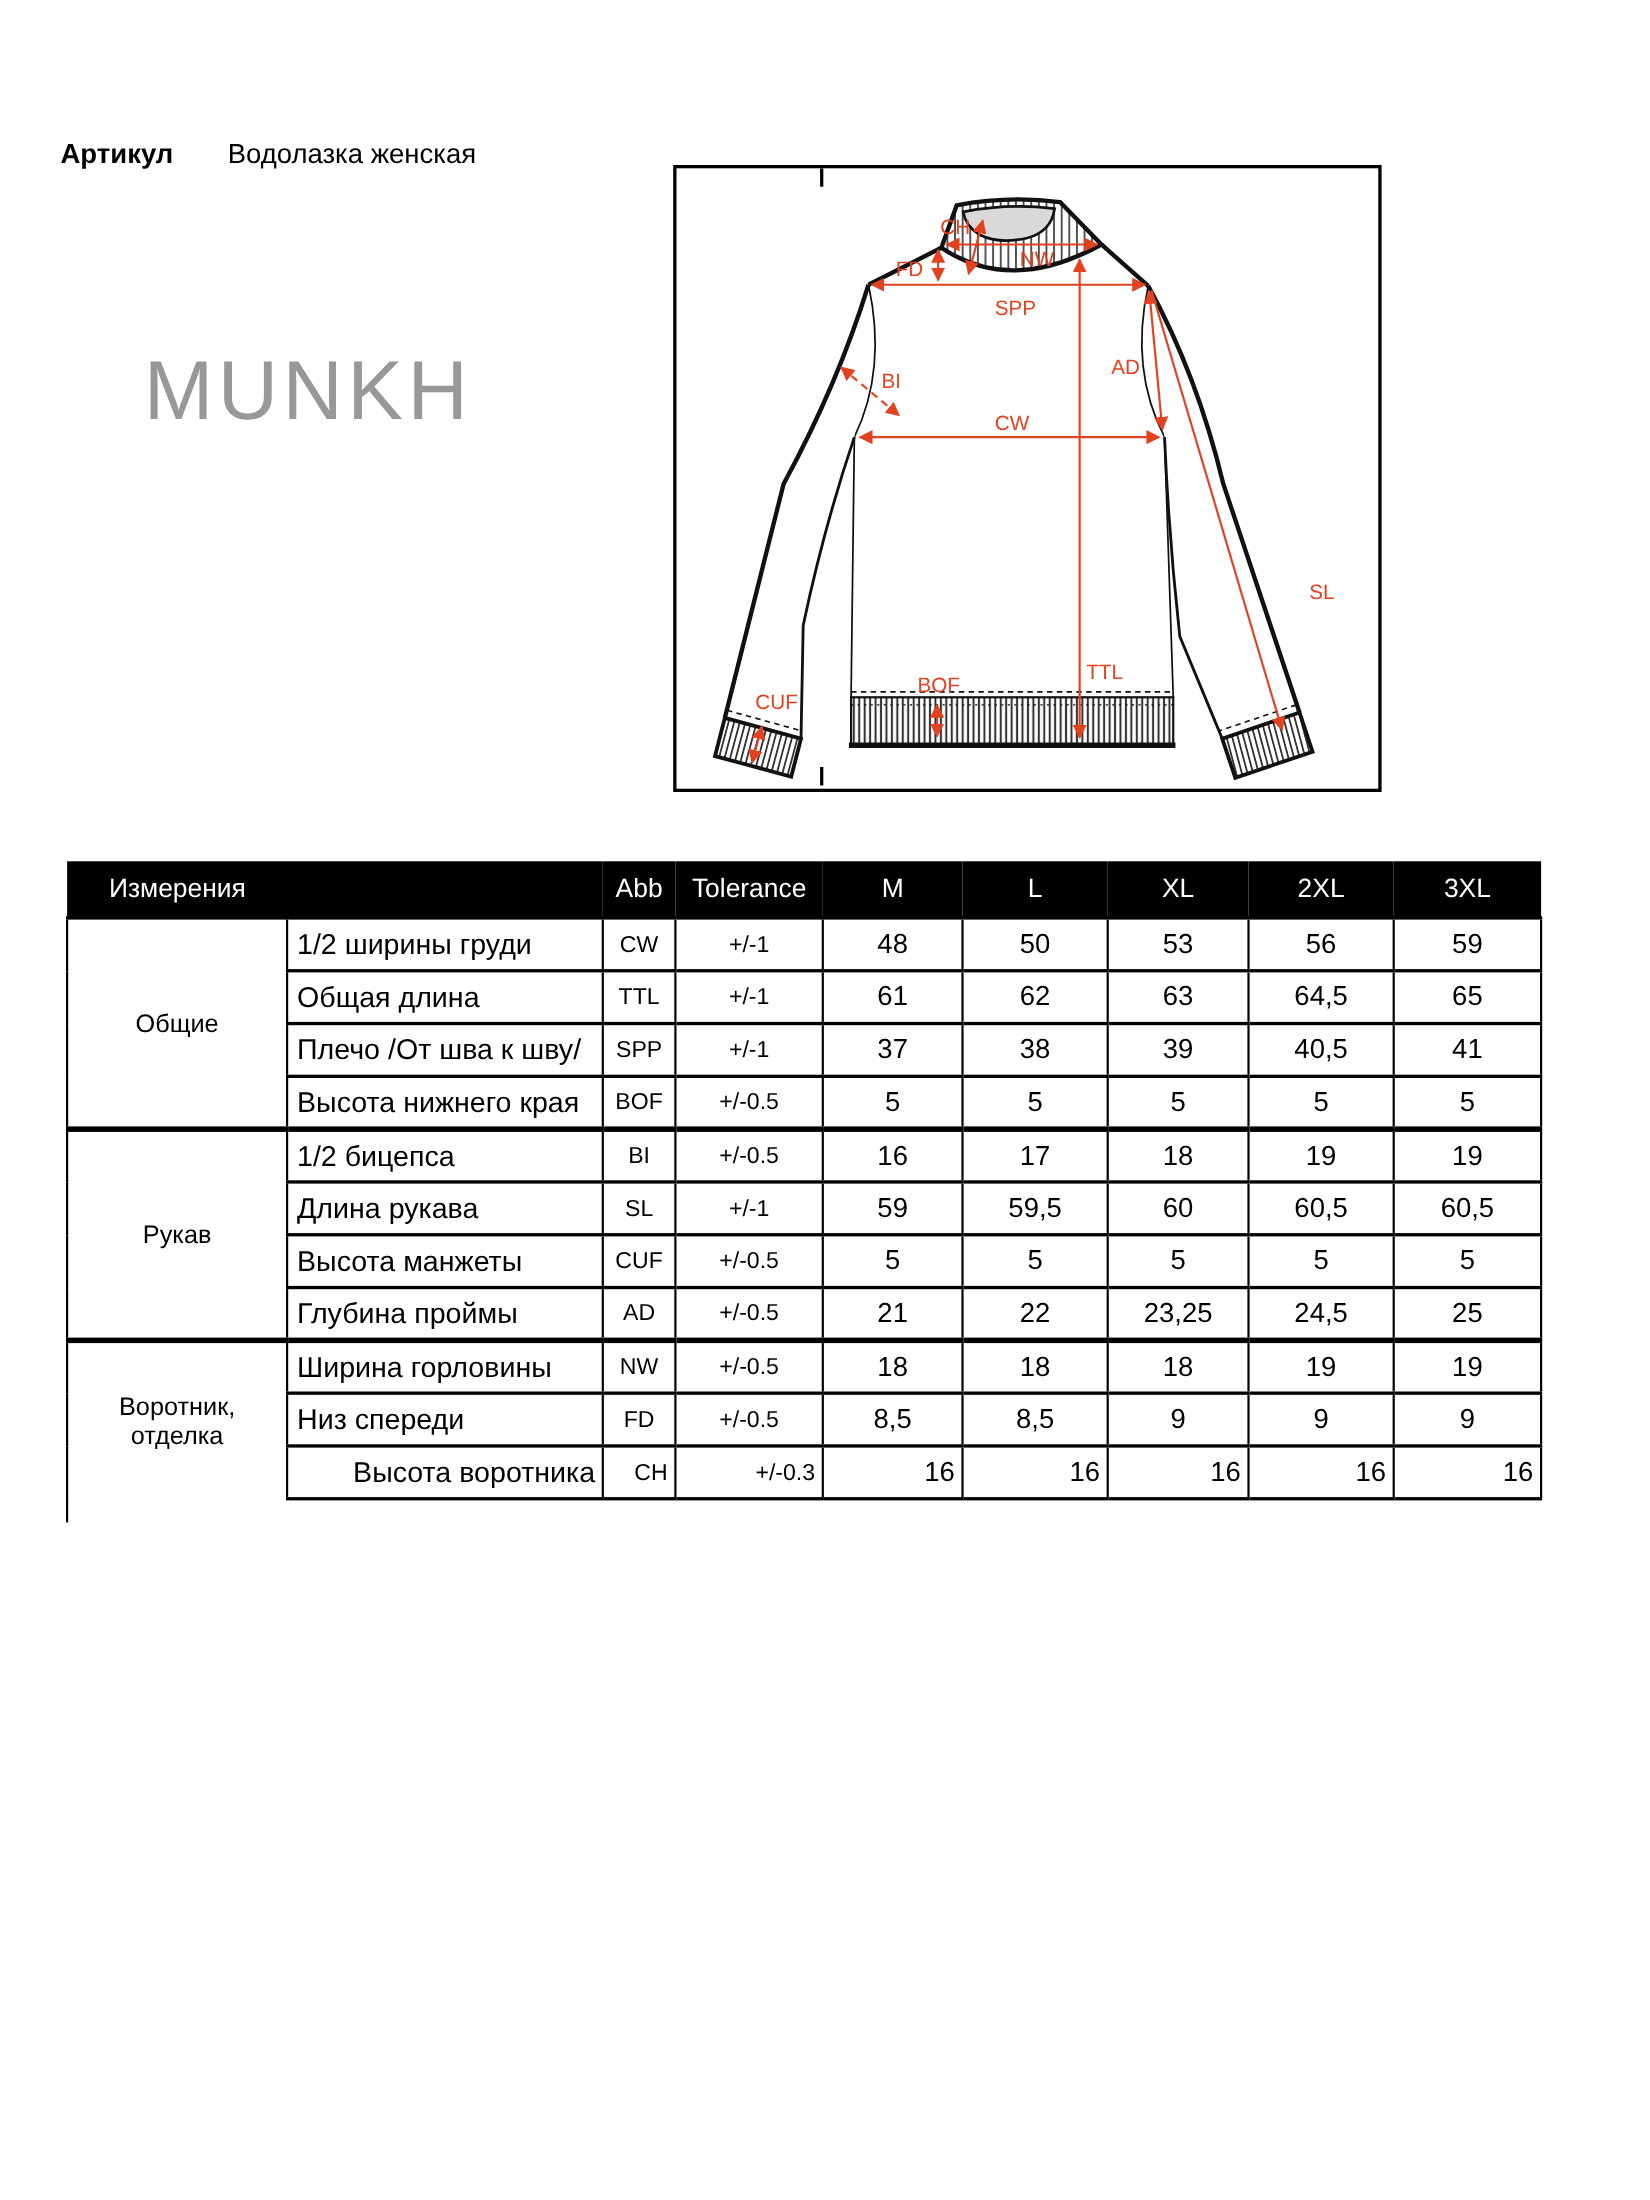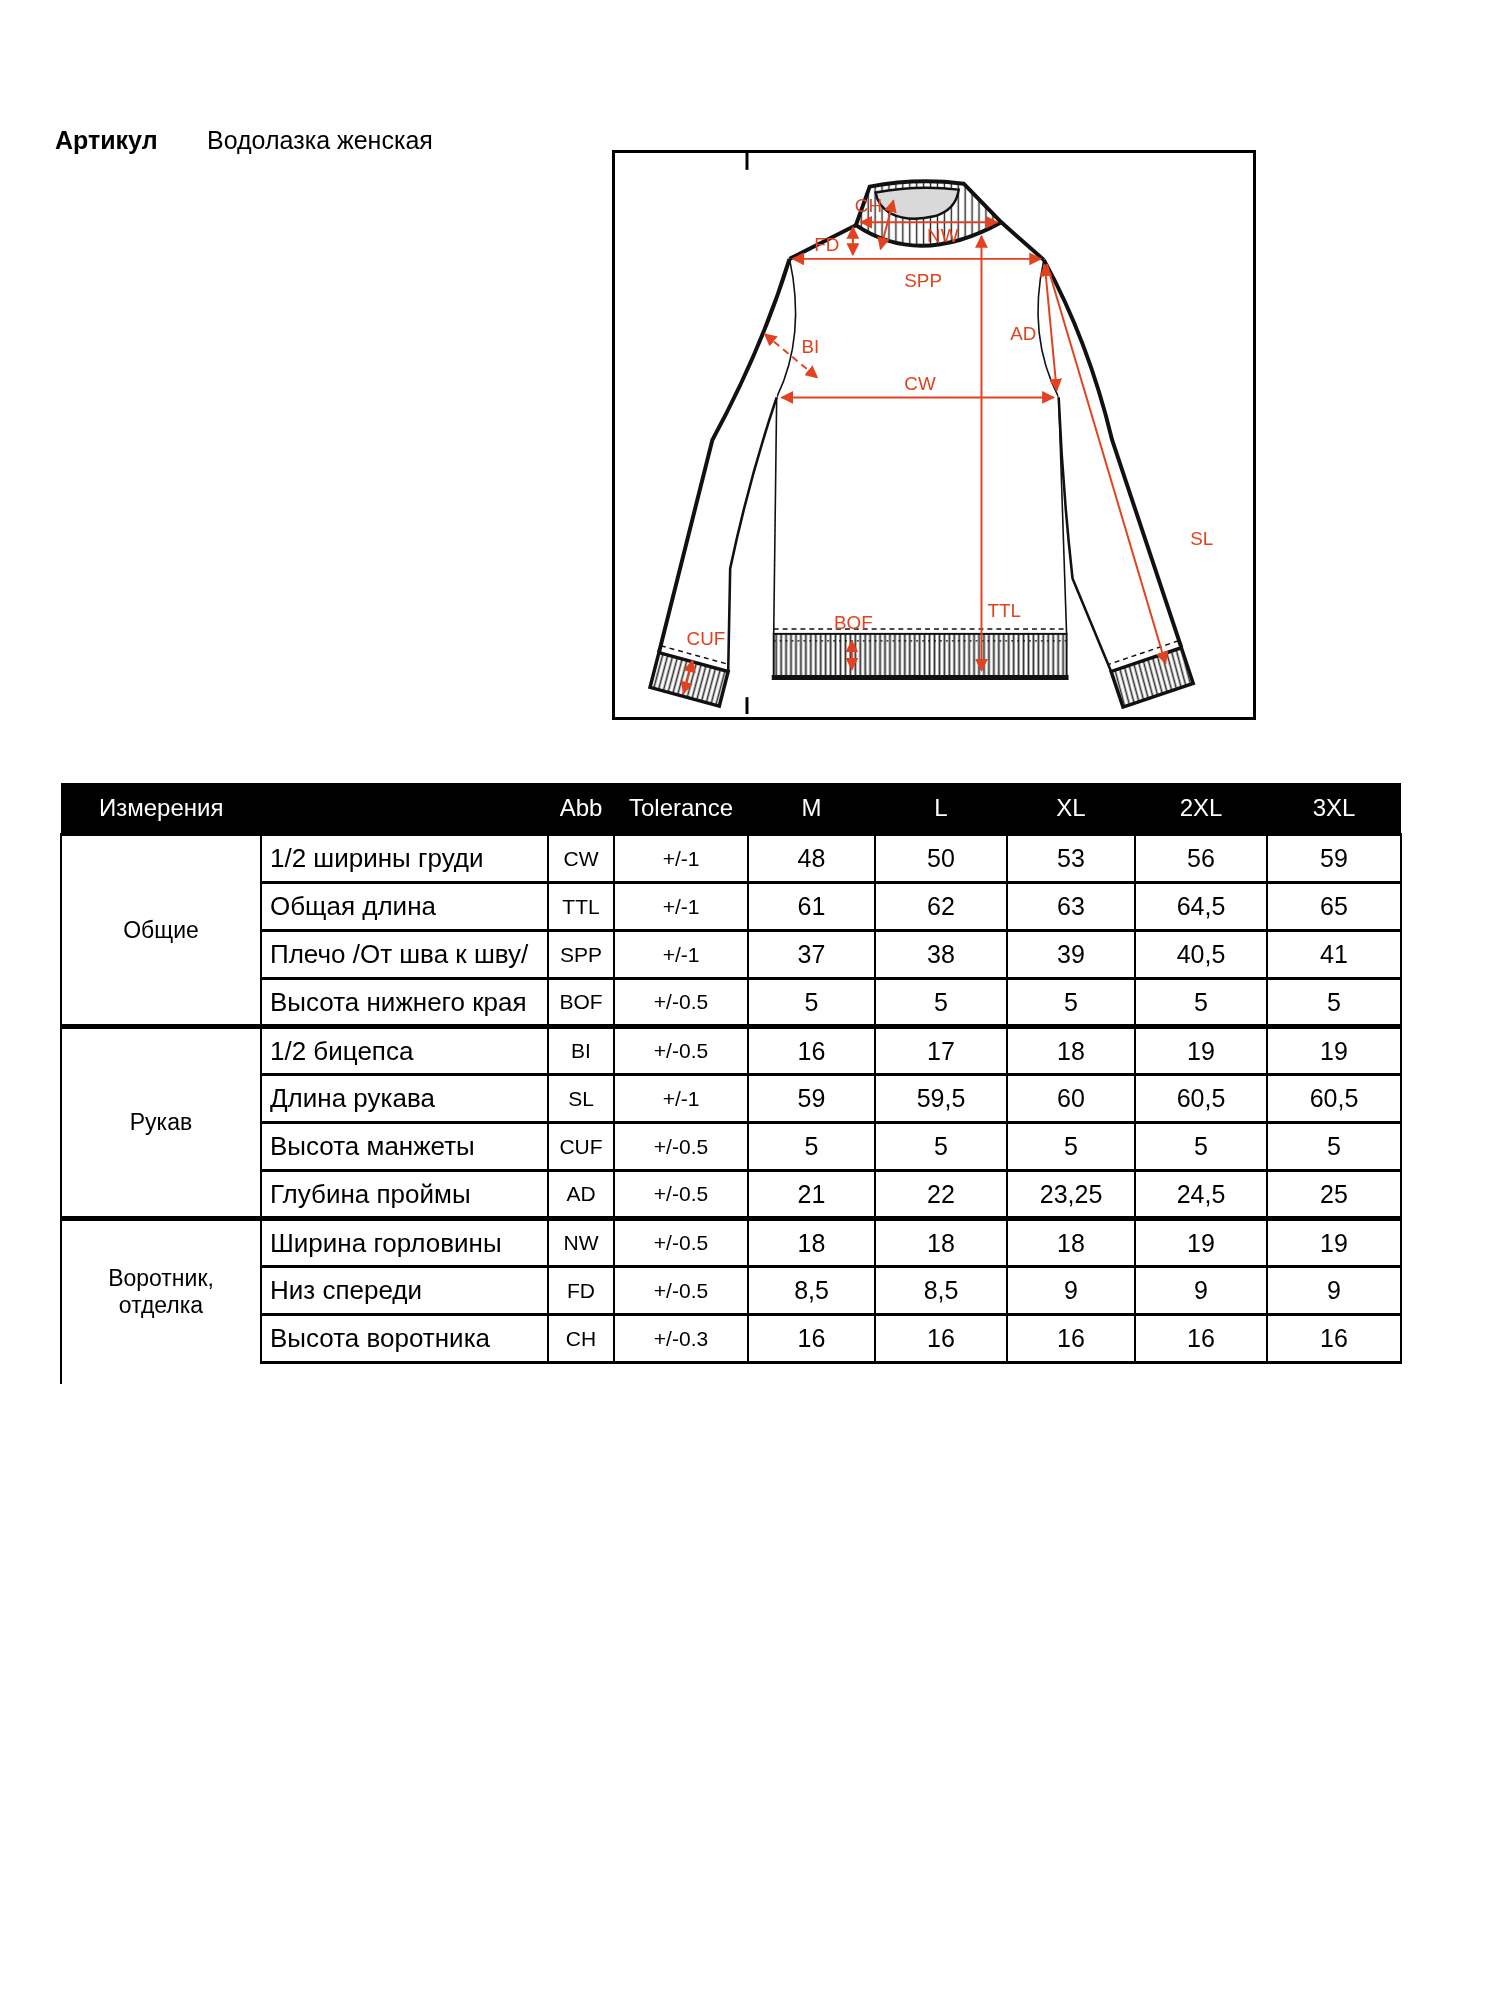--- a/index.html
+++ b/index.html
@@ -31,32 +31,33 @@
   table.sizes td{
     border:2px solid #000;height:48px;padding:0 6px;box-sizing:border-box;
     font-size:21px;text-align:center;background:#fff;
   }
   table.sizes td.group{font-size:23px;white-space:pre-line;border-bottom:2px solid #000;}
   table.sizes td.rowlabel{text-align:left;font-size:26px;padding-left:8px;}
   table.sizes td.val{font-size:25px;}
   table.sizes tr td{border-top-width:3px;}
   table.sizes tr.first-body td{border-top-width:3px;}
   table.sizes tr.group-start td{border-top-width:5px;}
-  table.sizes tr.last-row td{border-bottom-width:3px;}
+  table.sizes tr.last-row td{border-bottom-width:3px;text-align:right;}
   table.sizes td.no-bottom{border-bottom:none;}
   .table-tail{position:absolute;left:0;top:100%;width:2px;height:22px;background:#000;margin-top:-2px;}
 </style>
 </head>
 <body>
 
 <div class="artikul-row">
   <span class="artikul-label">Артикул</span><span class="artikul-value">Водолазка женская</span>
 </div>
 
 <div class="logo-block">
+  <div class="logo-name">MUNKH</div>
 </div>
 
 <div class="diagram-box">
   <svg viewBox="0 0 644 570">
     <defs>
       <marker id="ar" viewBox="0 0 10 10" refX="9" refY="5" markerWidth="6.5" markerHeight="6.5" orient="auto-start-reverse">
         <path d="M0,0 L10,5 L0,10 z" fill="#e2421f"></path>
       </marker>
       <pattern id="ribCollar" patternUnits="userSpaceOnUse" width="7" height="10">
         <line x1="3.5" y1="0" x2="3.5" y2="10" stroke="#222" stroke-width="1.4"></line>

